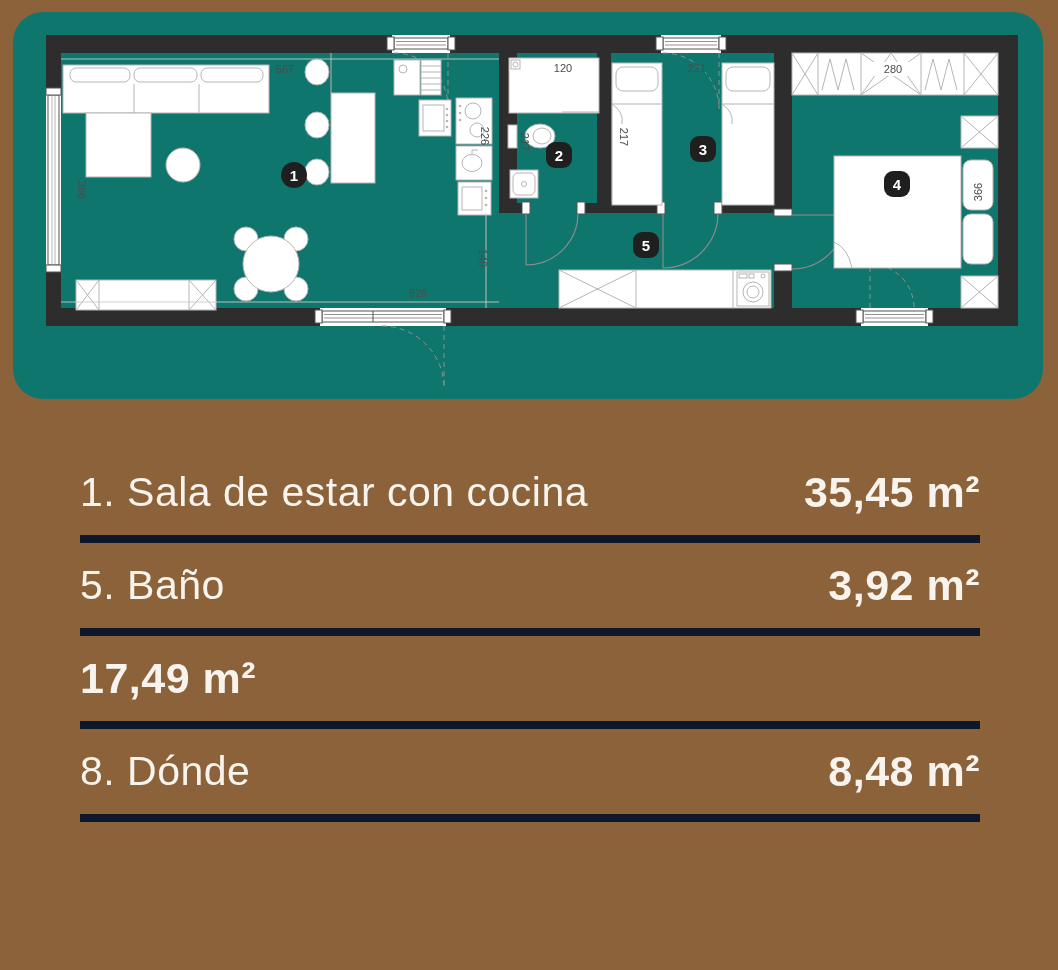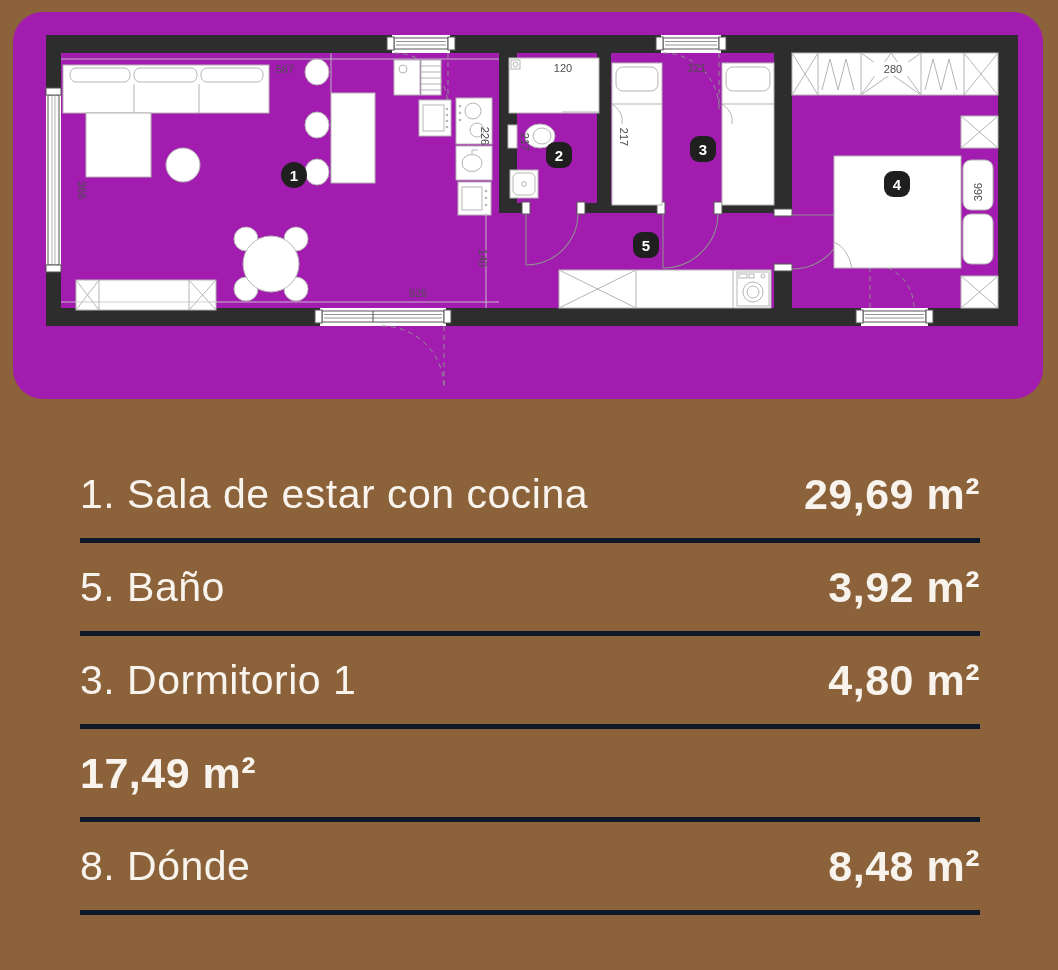--- a/index.html
+++ b/index.html
@@ -1,26 +1,26 @@
 <!DOCTYPE html>
 <html><head>
 <meta charset="utf-8">
 <style>
   * { margin:0; padding:0; box-sizing:border-box; }
   html,body { width:1058px; height:970px; }
   body { font-family:"Liberation Sans", sans-serif; background:#8b6239; position:relative; overflow:hidden; }
   .card {
     position:absolute; left:13px; top:12px; width:1030px; height:387px;
-    background:#a21caf; border-radius:30px; overflow:hidden;
+    background:#0f766e; border-radius:30px; overflow:hidden;
   }
   .card svg { display:block; width:1030px; height:387px; }
   .legend { position:absolute; left:80px; top:450px; width:900px; }
   .legend-row {
     height:93px; display:flex; align-items:center; justify-content:space-between;
-    border-bottom:5px solid #0f172a;
+    border-bottom:8px solid #0f172a;
   }
   .legend-label { font-size:41px; font-weight:400; color:#f8f3ed; letter-spacing:0.5px; }
   .legend-area  { font-size:43px; font-weight:700; color:#f8f3ed; letter-spacing:0.5px; }
 
   
   .wall { fill:#2d2d2d; stroke:none; }
   .furn { fill:#ffffff; stroke:#b5b5b5; stroke-width:1; }
   .furnln { fill:none; stroke:#b5b5b5; stroke-width:1; }
   .frame { fill:#ffffff; stroke:#555; stroke-width:1; }
   .door { fill:none; stroke:#8f8f8f; stroke-width:1.1; }
@@ -298,29 +298,25 @@
     <g>
       <rect class="badge" x="620" y="220" width="26" height="26" rx="9"></rect>
       <text class="badge-num" x="633" y="238.5">5</text>
     </g>
   </svg>
 </div>
 
 <div class="legend">
   <div class="legend-row">
     <span class="legend-label">1. Sala de estar con cocina</span>
-    <span class="legend-area">29,69 m²</span>
+    <span class="legend-area">35,45 m²</span>
   </div>
   <div class="legend-row">
     <span class="legend-label">5. Baño</span>
     <span class="legend-area">3,92 m²</span>
-  </div>
-  <div class="legend-row">
-    <span class="legend-label">3. Dormitorio 1</span>
-    <span class="legend-area">4,80 m²</span>
   </div>
   <div class="legend-row">
     <span class="legend-area">17,49 m²</span>
   </div>
   <div class="legend-row">
     <span class="legend-label">8. Dónde</span>
     <span class="legend-area">8,48 m²</span>
   </div>
 </div>
 

